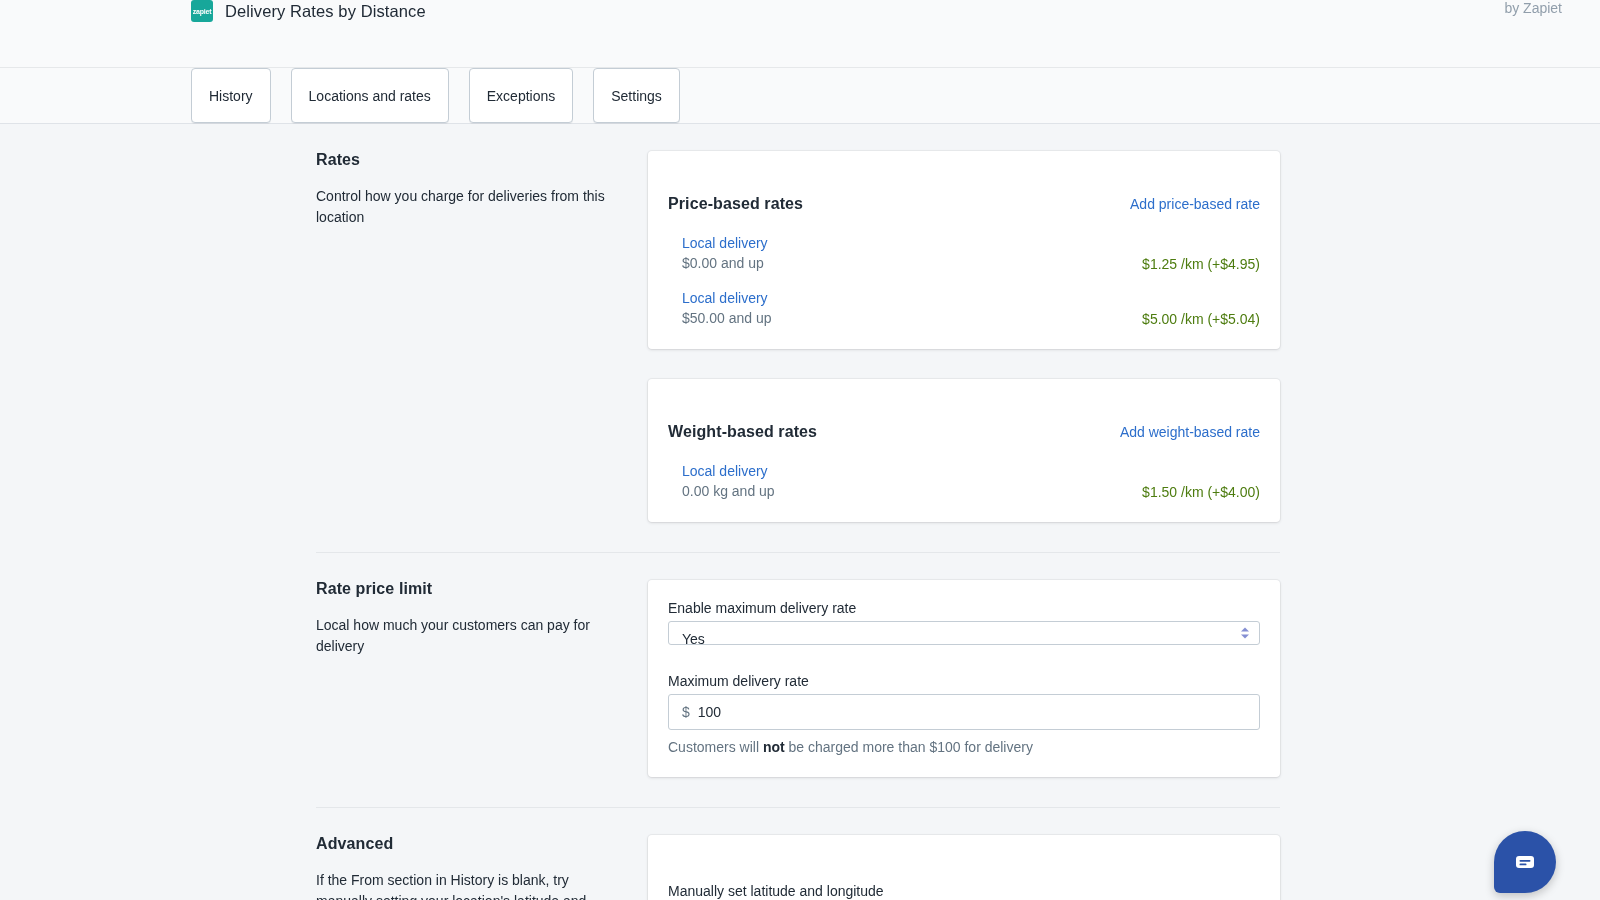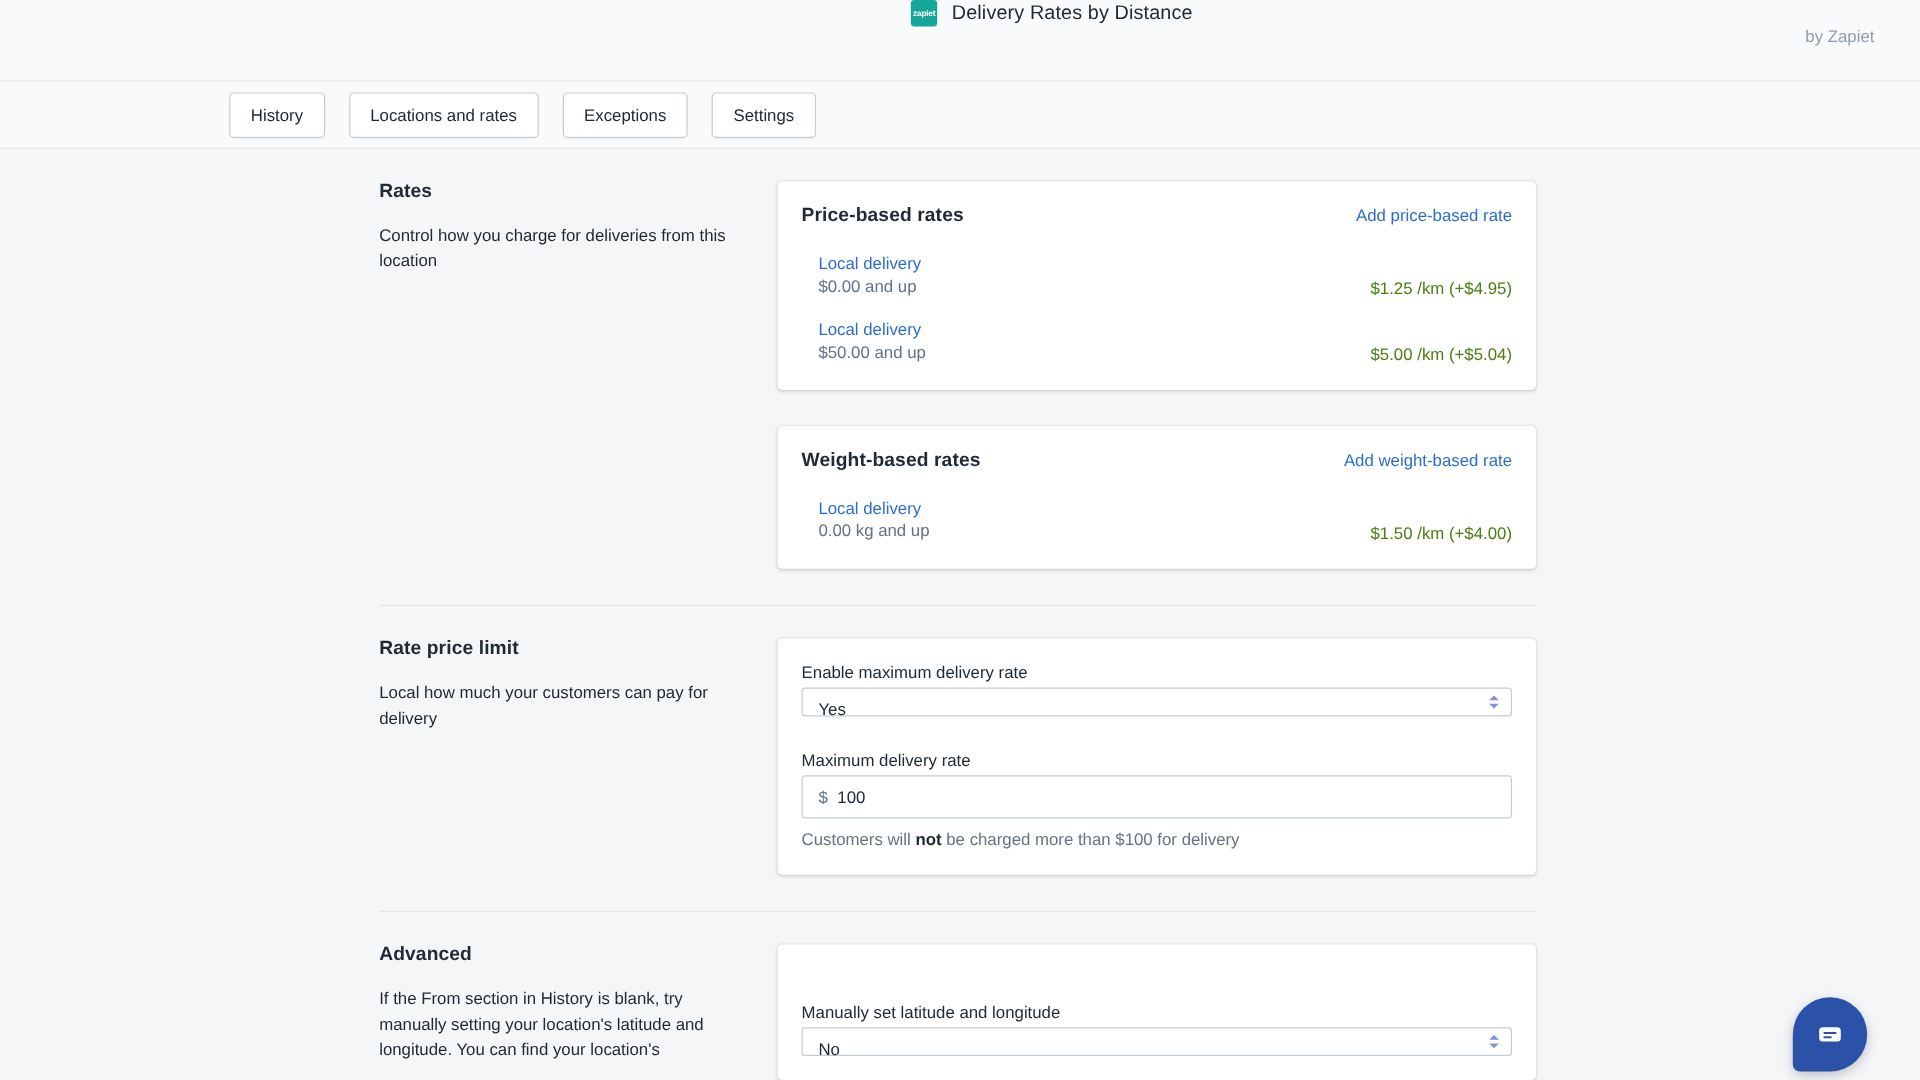--- a/index.html
+++ b/index.html
@@ -15,25 +15,24 @@
     background: #f4f6f8;
     color: #212b36;
     -webkit-font-smoothing: antialiased;
   }
 
   
   .topbar {
     height: 68px;
     background: #f9fafb;
     display: flex;
-    align-items: center;
+    align-items: flex-start;
     padding: 0 38px 0 191px;
     border-bottom: 1px solid #e6e8ea;
     position: relative;
-    flex-direction: column;
   }
   .app-identity {
     display: flex;
     align-items: center;
     gap: 12px;
   }
   .app-logo {
     width: 22px;
     height: 22px;
     border-radius: 3px;
@@ -60,21 +59,20 @@
     margin-left: auto;
     font-size: 14px;
     color: #919eab;
   }
 
   
   .navbar {
     height: 56px;
     background: #f9fafb;
     display: flex;
-    align-items: center;
     gap: 20px;
     padding: 0 0 0 191px;
     border-bottom: 1px solid #dfe3e8;
   }
   .nav-btn {
     background: #ffffff;
     border: 1px solid #c4cdd5;
     border-radius: 4px;
     padding: 8px 17px;
     font-size: 14px;
@@ -127,20 +125,21 @@
     box-shadow: 0 0 0 1px rgba(63,63,68,0.05), 0 1px 3px 0 rgba(63,63,68,0.15);
     padding: 20px;
     margin-bottom: 30px;
   }
 
   .card-head {
     display: flex;
     align-items: baseline;
     justify-content: space-between;
     margin-bottom: 22px;
+    margin-top: 24px;
   }
   .card-title {
     font-size: 16px;
     font-weight: bold;
     color: #212b36;
     letter-spacing: 0.1px;
   }
   .card-action {
     font-size: 14px;
     color: #2c6ecb;

